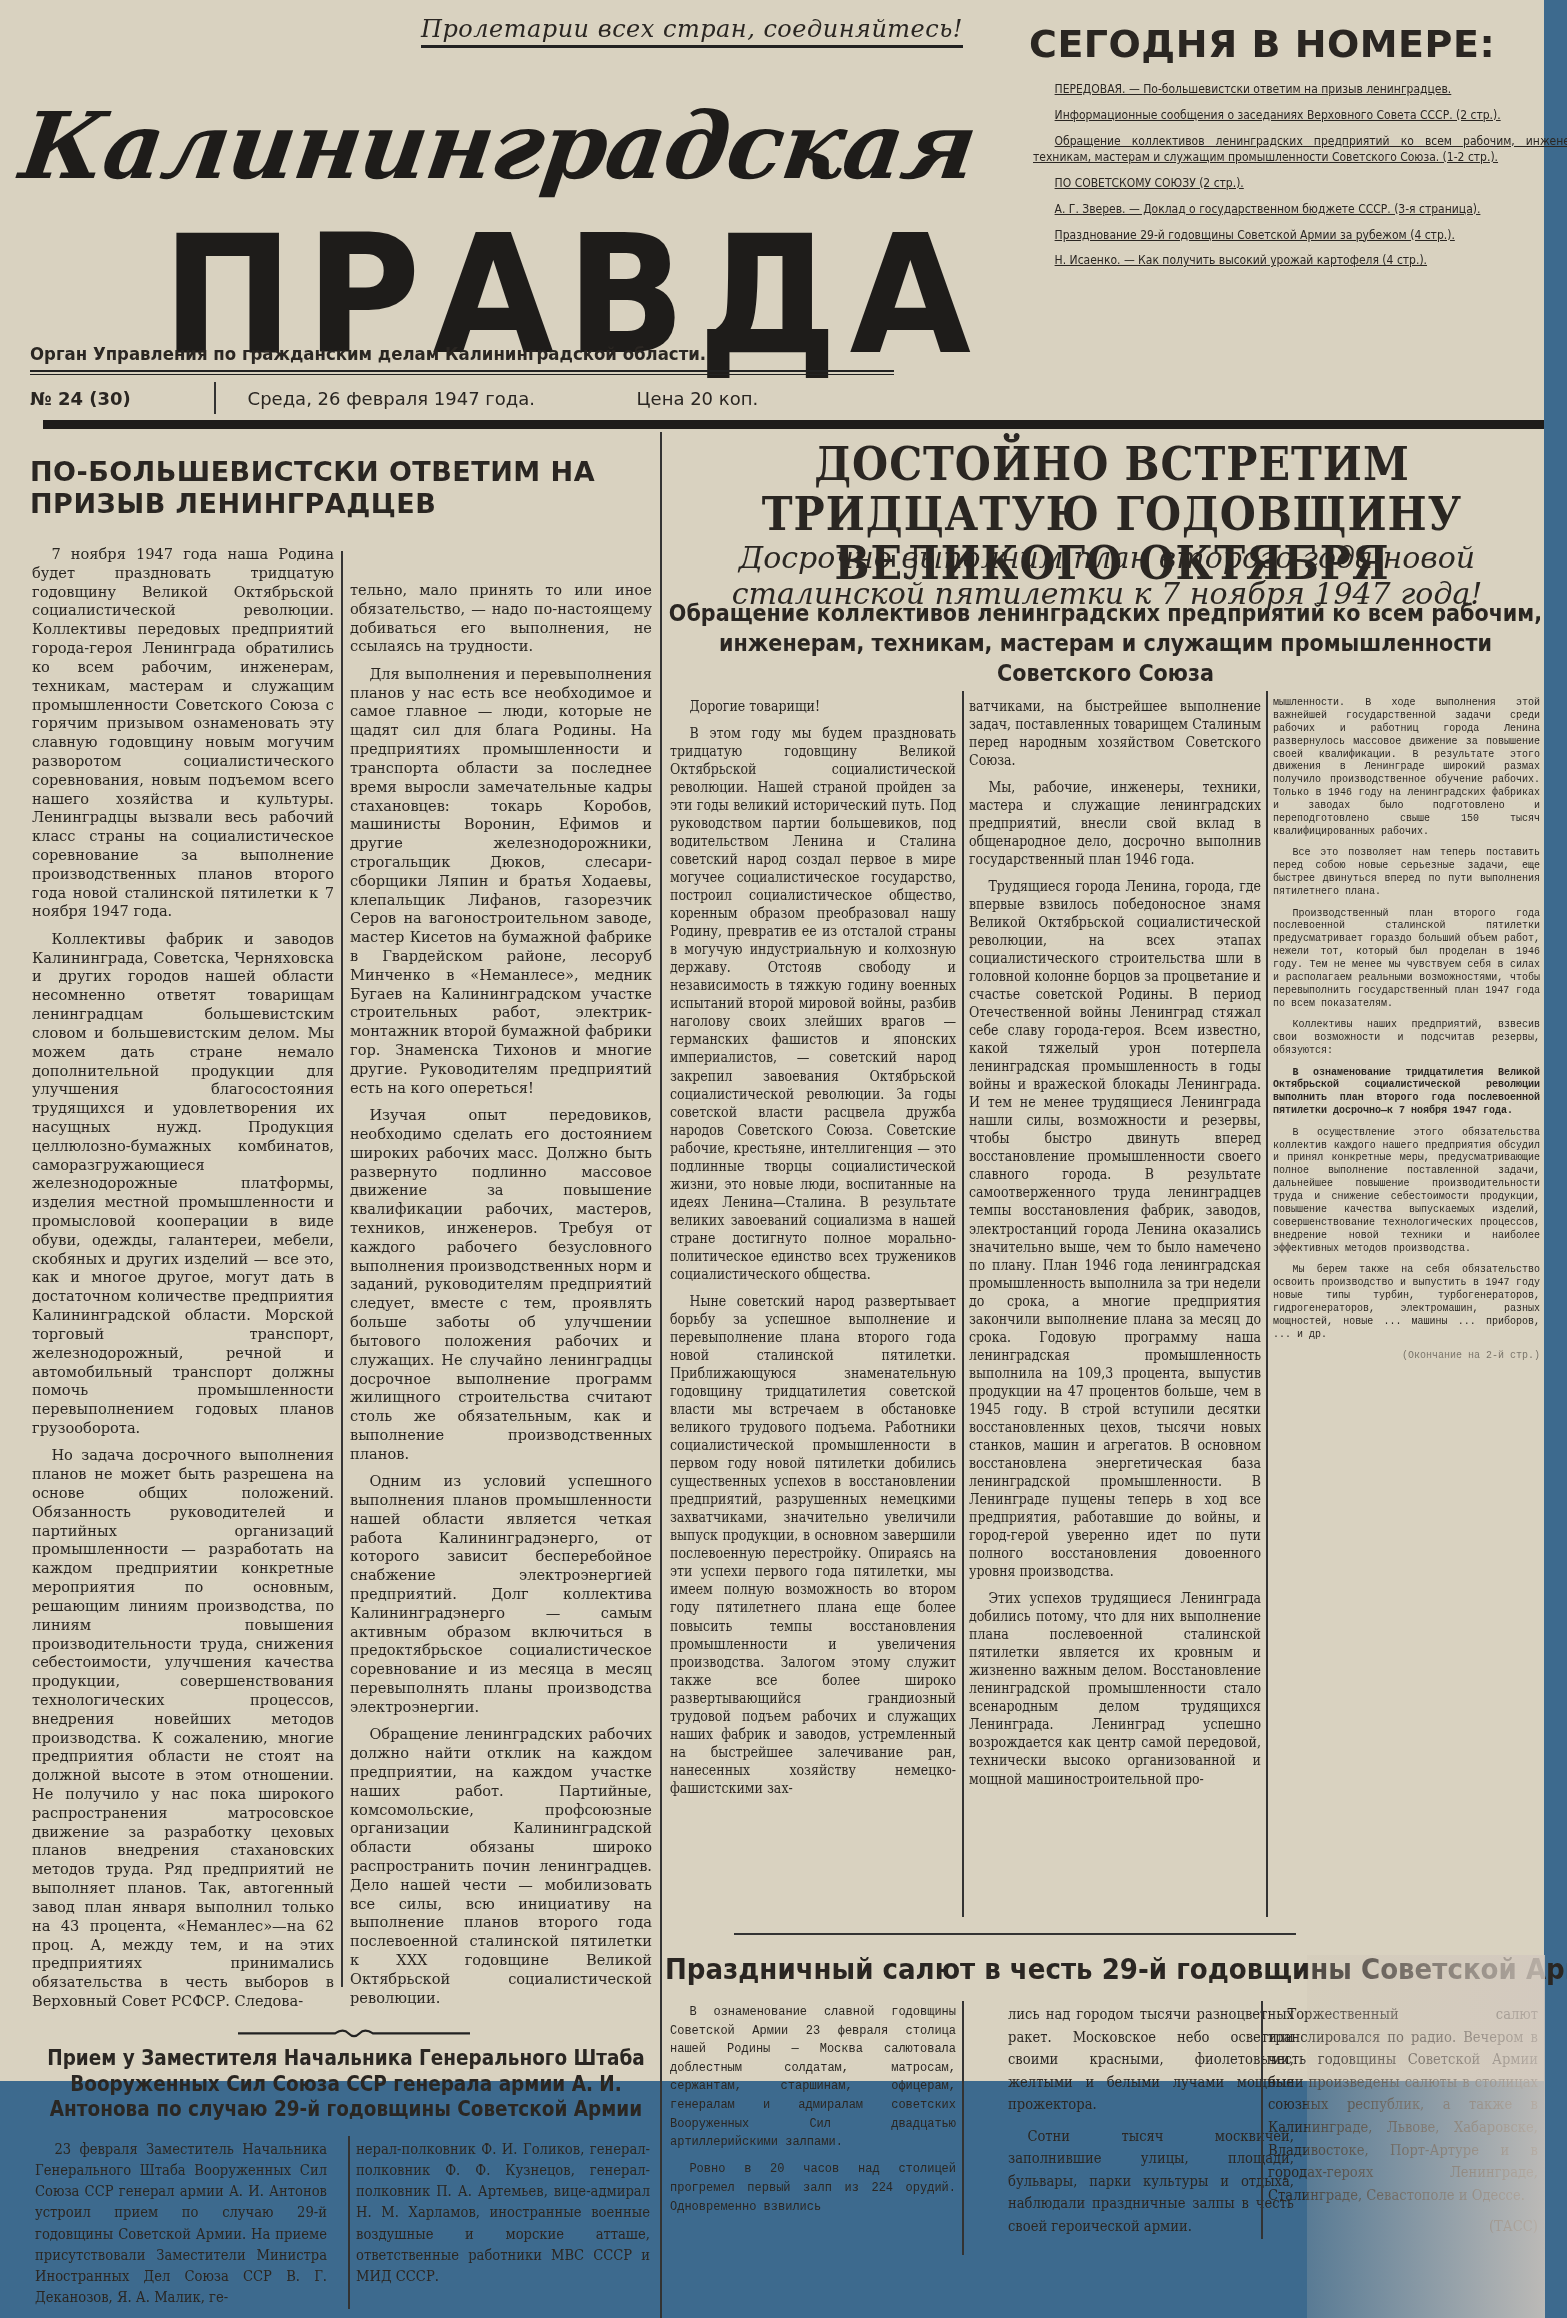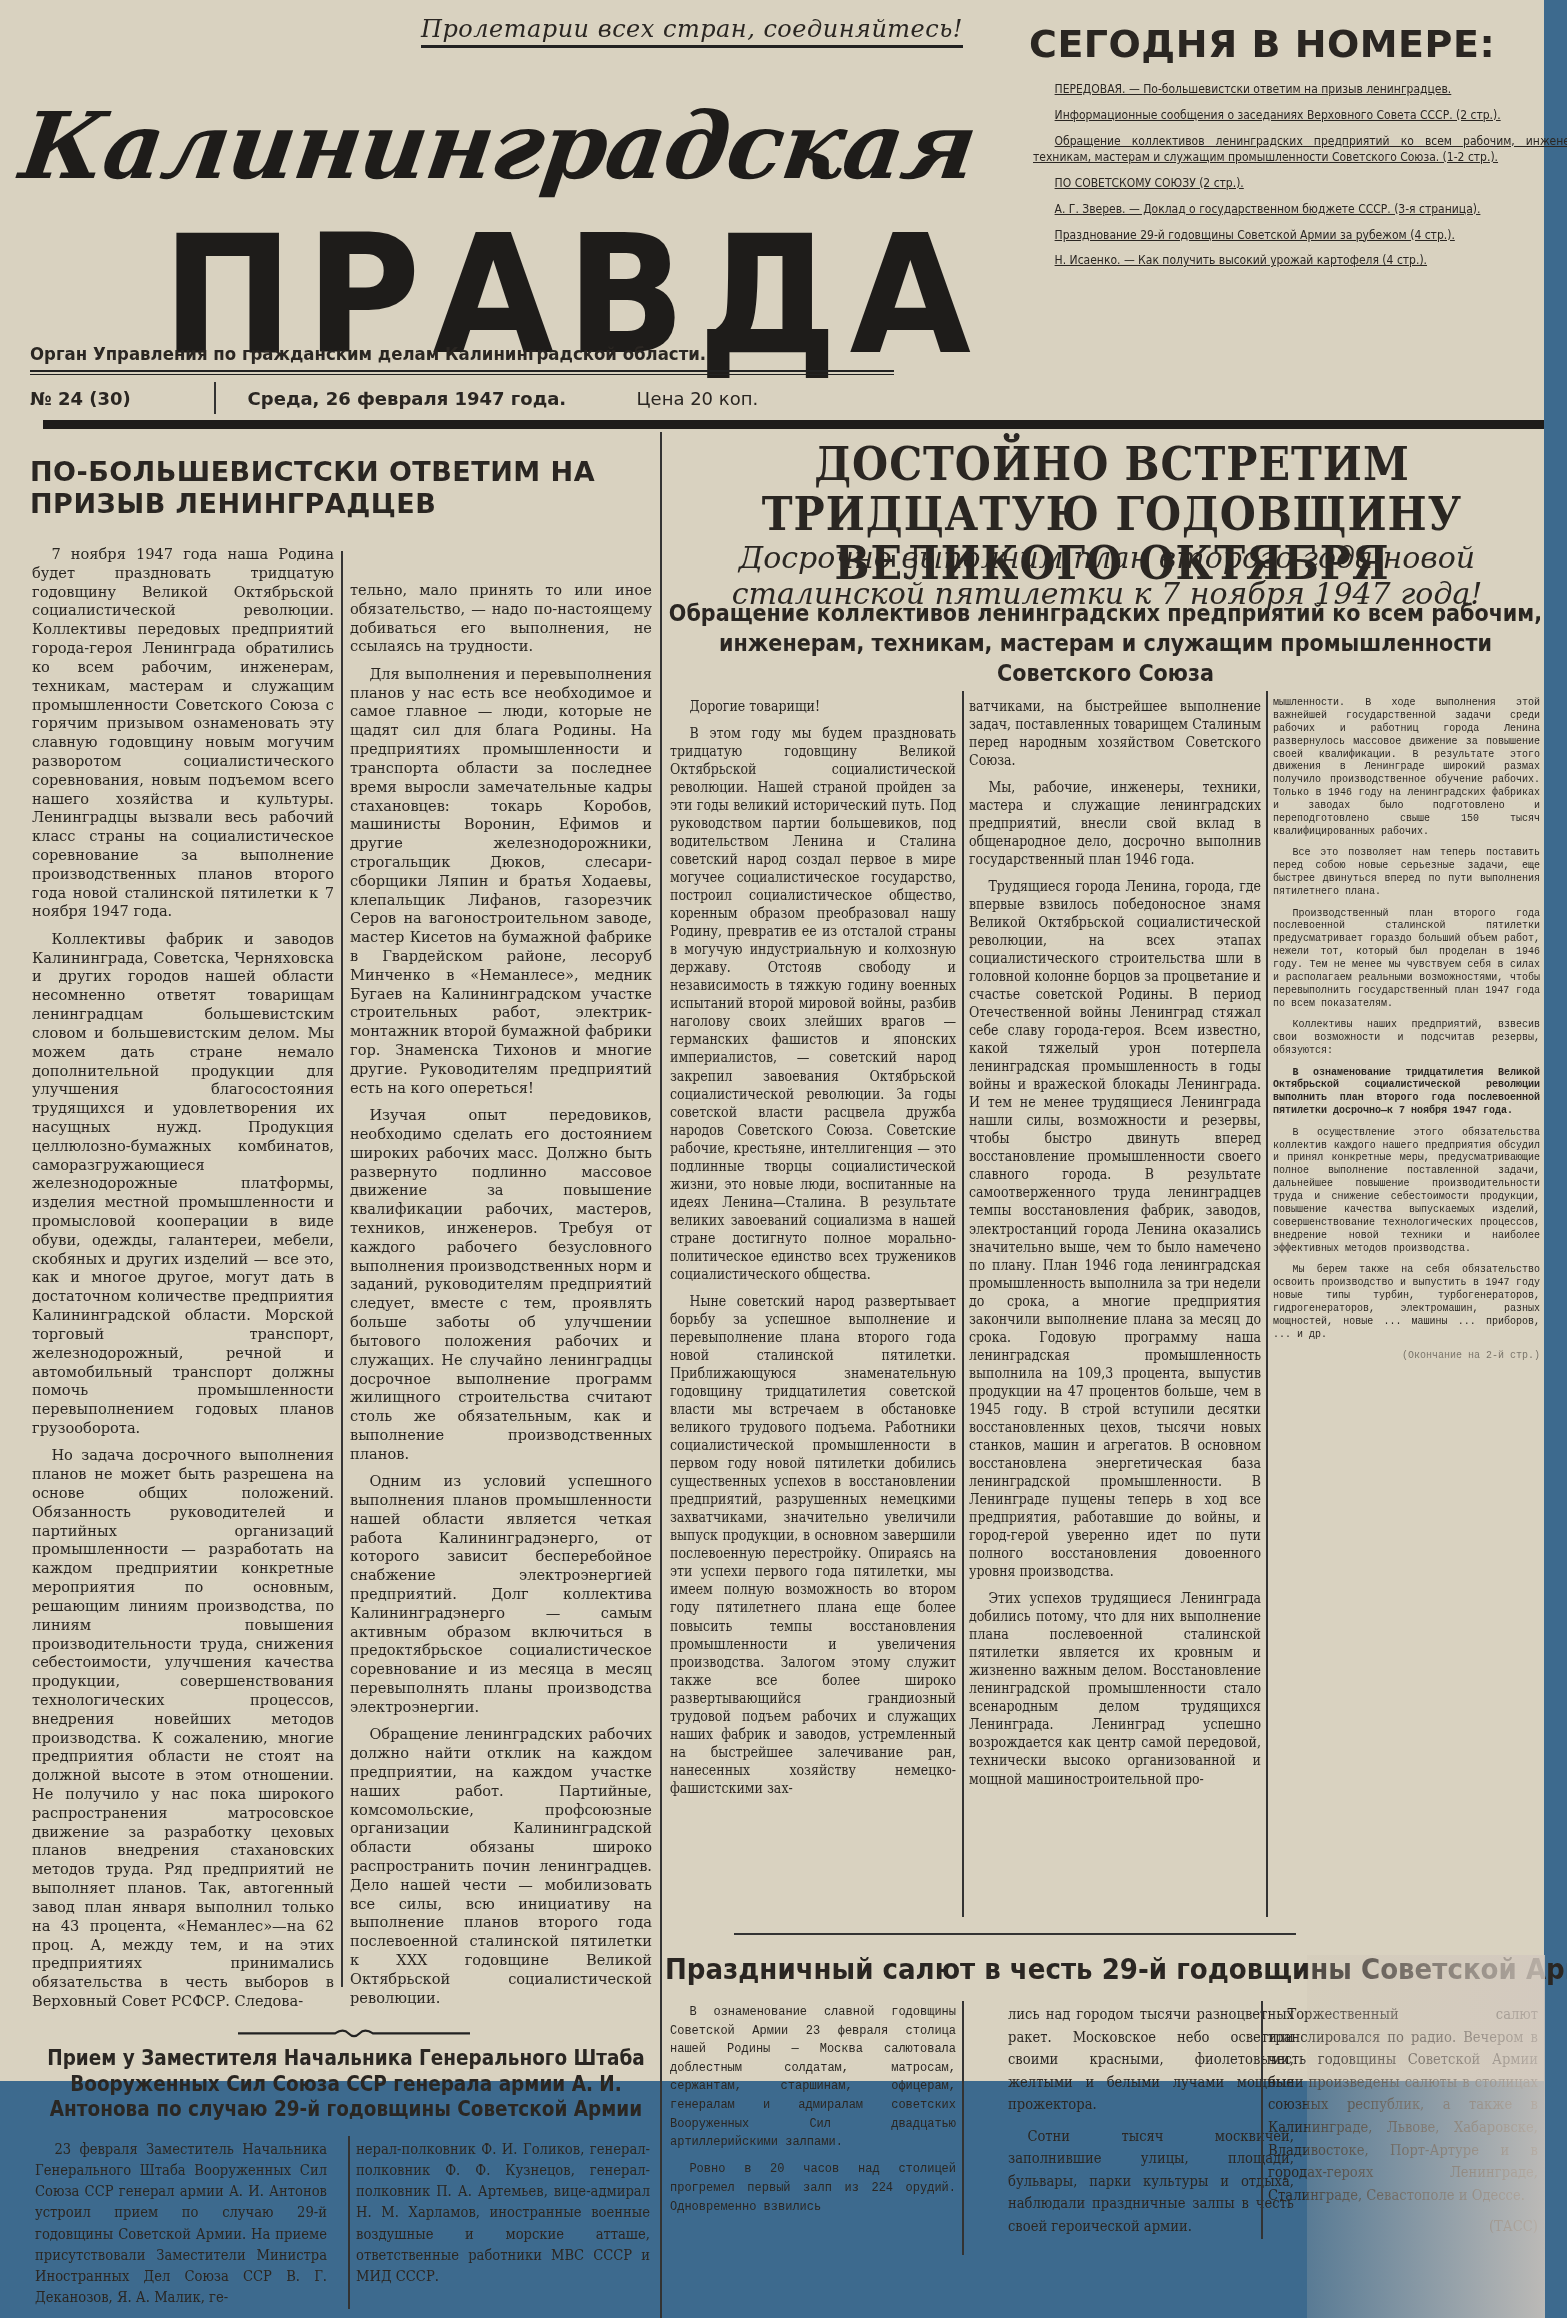--- a/index.html
+++ b/index.html
@@ -7,21 +7,21 @@
   .paper{position:absolute;left:0;top:0;width:1544px;height:2081px;background:#d9d2c0;}
   .abs{position:absolute;}
   .motto{left:421px;top:15px;font-family:"DejaVu Serif",serif;font-style:italic;font-size:24px;letter-spacing:0.5px;border-bottom:3.2px solid #222;padding-bottom:2.2px;}
   .mast-script{left:21.6px;top:92px;font-family:"DejaVu Serif",serif;font-style:italic;font-weight:bold;font-size:92px;letter-spacing:-1.1px;transform:skewX(-8deg);color:#1e1c1a;}
   .mast-block{left:162px;top:216px;font-family:"DejaVu Sans",sans-serif;font-weight:bold;font-size:157px;letter-spacing:12px;color:#1e1c1a;line-height:1;transform:scaleY(1.05);}
   .organ{left:30px;top:343px;font-family:"DejaVu Sans Condensed","DejaVu Sans",sans-serif;font-weight:bold;font-size:18.4px;}
   .rule2{left:30px;height:2.2px;background:#222;}
   .issue-row{left:30px;top:382px;width:864px;font-family:"DejaVu Sans",sans-serif;font-size:18px;display:flex;align-items:center;}
   .issue-row .no{width:184px;font-weight:bold;}
   .issue-row .sep{width:1.6px;height:32px;background:#333;margin-right:32px;}
-  .issue-row .date{width:389px;font-weight:bold;}
+  .issue-row .date{width:389px;}
   .heavy-rule{left:43px;top:420px;width:1501px;height:8.6px;background:#1e1c1a;}
   .today-title{left:1029px;top:21.6px;font-family:"DejaVu Sans",sans-serif;font-weight:bold;font-size:38px;letter-spacing:0.5px;}
   .today-list{left:1033px;top:81px;width:562px;font-family:"DejaVu Sans Condensed","DejaVu Sans",sans-serif;font-size:12px;line-height:1.35;text-decoration:underline;}
   .today-list p{margin:0 0 9.7px 0;text-indent:21.6px;text-align:justify;}
   .h-left{left:30px;top:456px;width:605px;text-align:left;font-family:"DejaVu Sans",sans-serif;font-weight:bold;font-size:27px;line-height:1.2;letter-spacing:0.5px;}
   .h-main{left:680px;top:440px;width:864px;text-align:center;font-family:"DejaVu Serif",serif;font-weight:bold;font-size:46px;line-height:1.08;letter-spacing:1.1px;transform:scaleX(0.9);transform-origin:center top;}
   .h-sub{left:702px;top:540px;width:810px;text-align:center;font-style:italic;font-size:30px;line-height:1.2;}
   .h-appeal{left:667px;top:599px;width:877px;text-align:center;font-family:"DejaVu Sans Condensed","DejaVu Sans",sans-serif;font-weight:bold;font-size:23px;line-height:1.3;}
   .col{position:absolute;font-size:14.6px;line-height:1.29;text-align:justify;font-family:"DejaVu Serif",serif;}
   .col p{margin:0 0 8.6px 0;text-indent:19.4px;}

